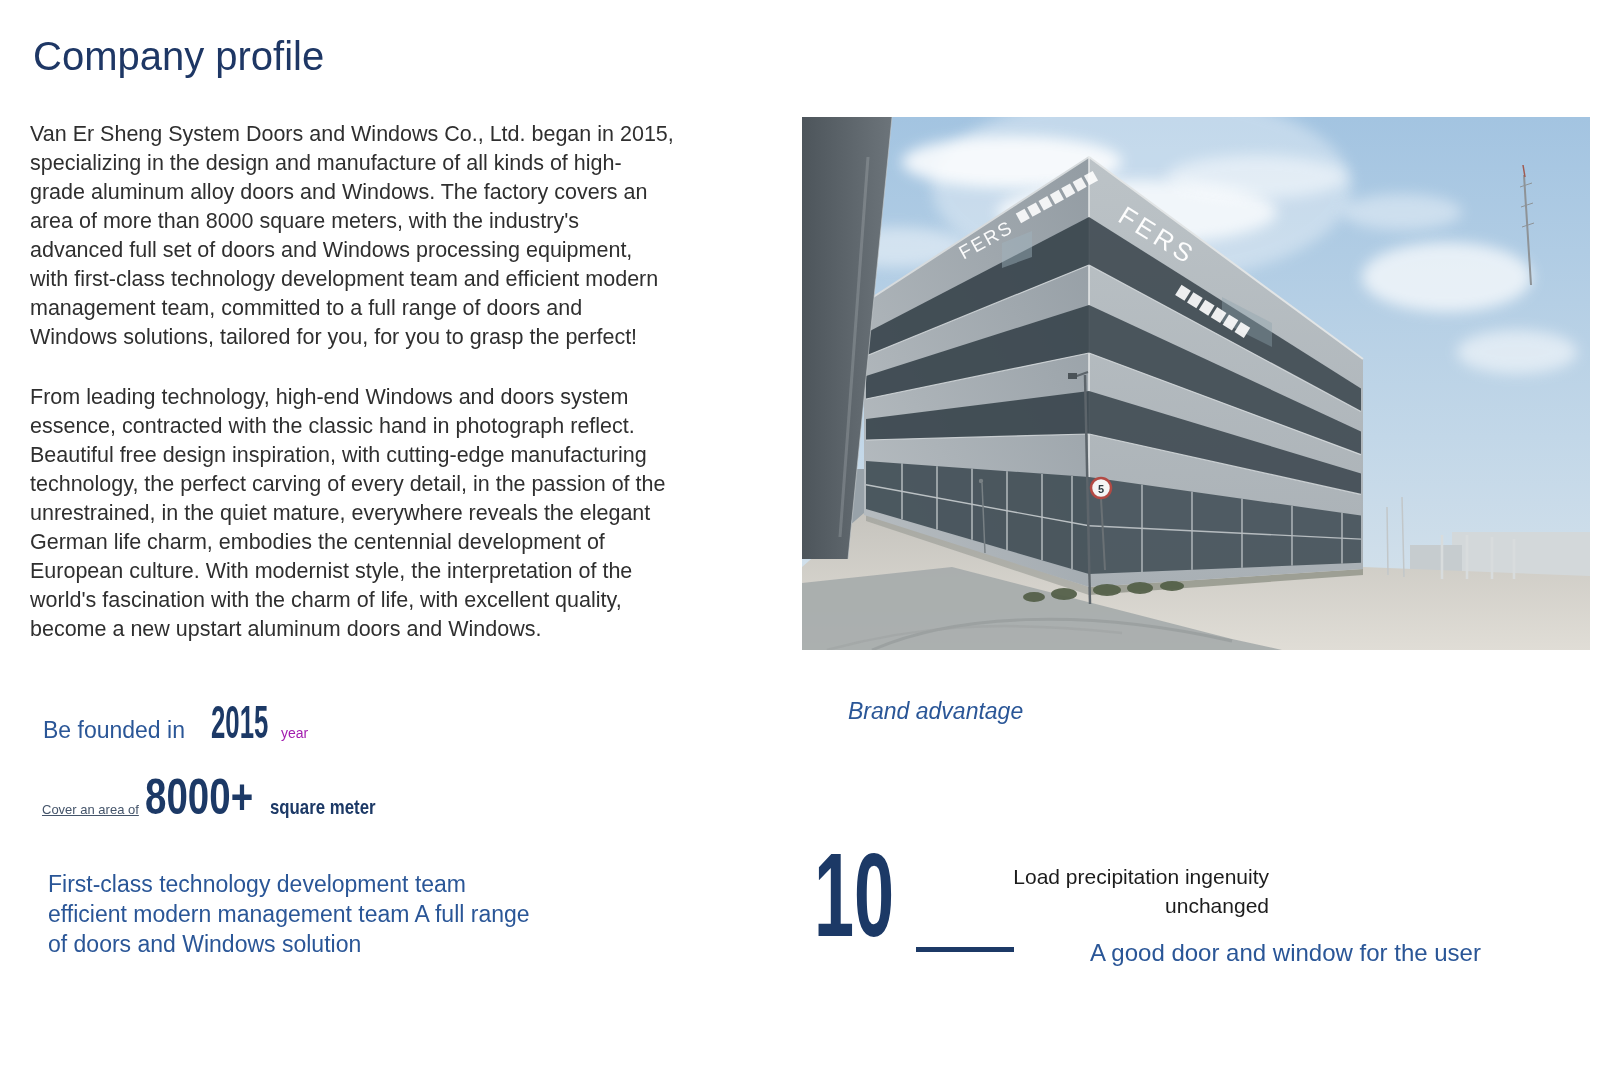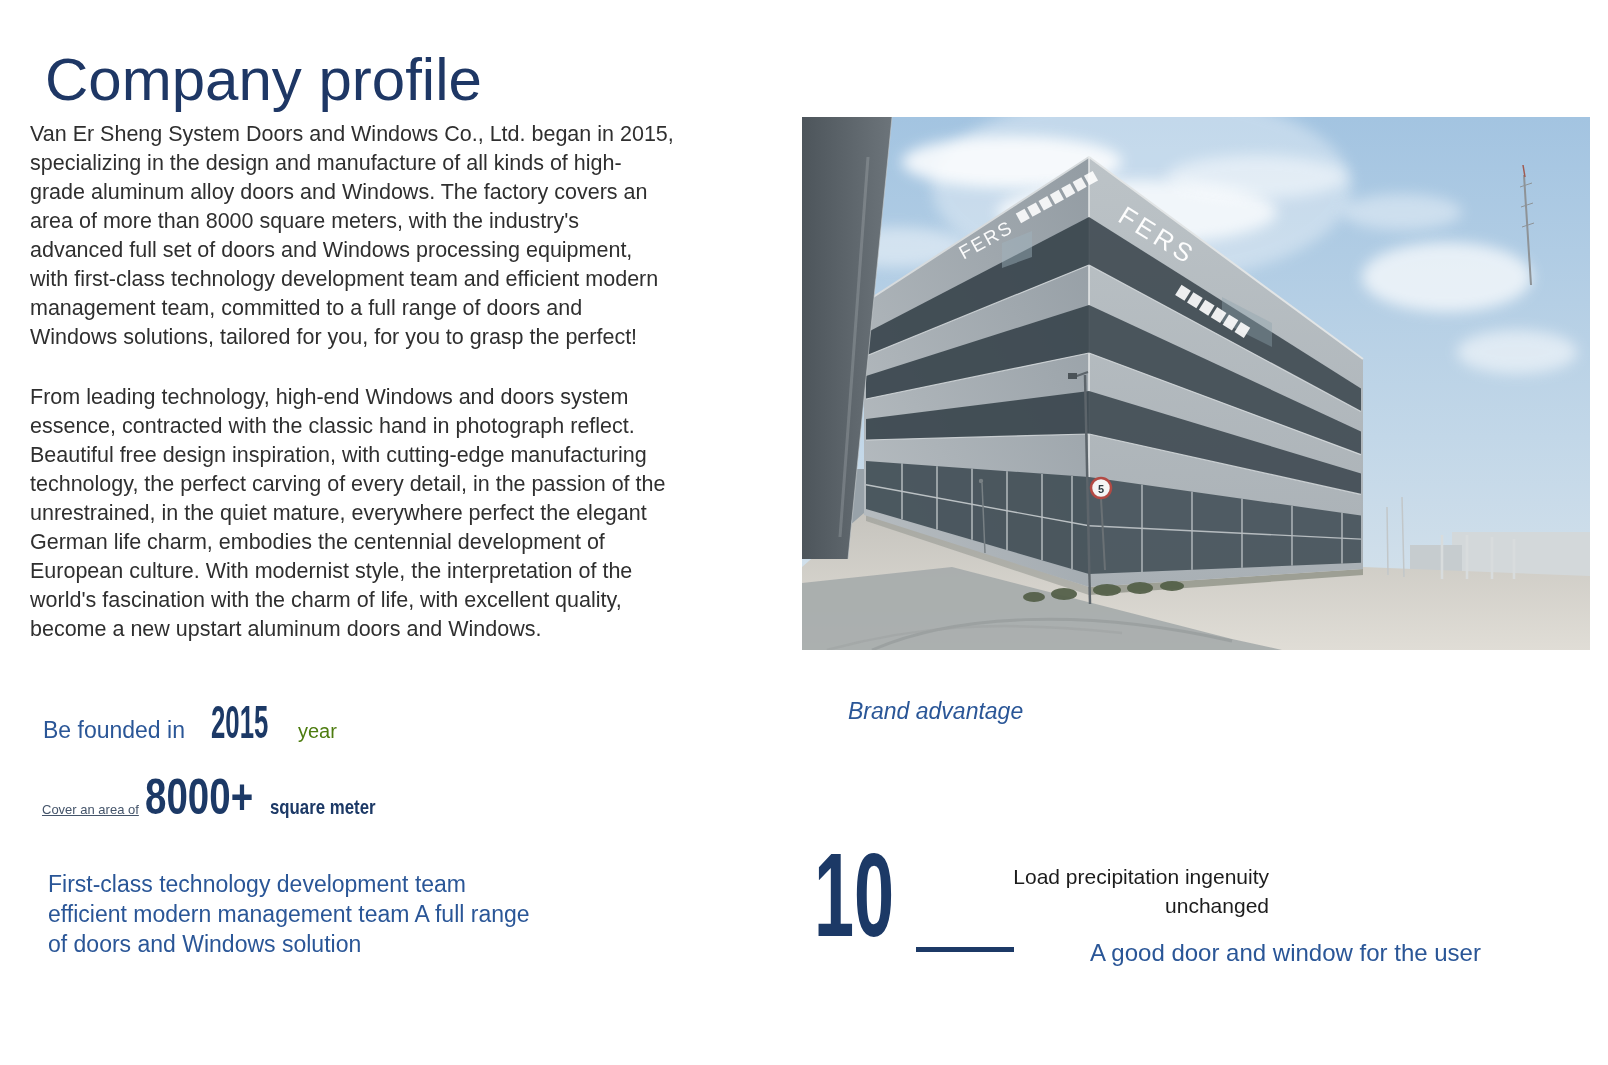--- a/index.html
+++ b/index.html
@@ -1,22 +1,22 @@
 <!DOCTYPE html>
 <html><head>
 <meta charset="utf-8">
 <style>
   html,body{margin:0;padding:0;background:#ffffff;}
   .canvas{
     position:relative;width:1608px;height:1065px;background:#ffffff;overflow:hidden;
     font-family:"Liberation Sans", sans-serif;
   }
   .page-title{
-    position:absolute;left:29px;top:28px;margin:16px;
-    font-size:60px;font-weight:400;letter-spacing:0px;color:#1e3765;line-height:1.2;
+    position:absolute;left:29px;top:28px;margin:4px;
+    font-size:40px;font-weight:400;letter-spacing:0px;color:#1e3765;line-height:1.2;
   }
   .para{
     position:absolute;left:30px;width:745px;
     font-size:21.5px;line-height:29px;color:#2f2f2f;
   }
   .para-1{top:120px;}
   .para-2{top:383px;}
   .photo{
     position:absolute;left:802px;top:117px;width:788px;height:533px;overflow:hidden;background:#bcd2e4;
   }
@@ -27,21 +27,21 @@
   .stat-founded{left:43px;top:699px;}
   .stat-area{left:42px;top:772px;}
   .stat-prefix{color:#2a5697;font-size:23px;}
   .stat-area .stat-prefix{color:#44546a;font-size:13px;text-decoration:underline;}
   .big-num{display:inline-block;color:#1c3966;font-weight:700;line-height:1;}
   .num-2015{font-size:46px;width:66px;}
   .num-8000{font-size:50px;width:123px;}
   .condensed{display:inline-block;transform-origin:left bottom;}
   .num-2015 .condensed{transform:scaleX(0.56);}
   .num-8000 .condensed{transform:scaleX(0.77);}
-  .stat-unit{color:#4d7c0f;font-size:20px;margin-left:21px;}
+  .stat-unit{color:#a21caf;font-size:14px;margin-left:4px;}
   .stat-unit-bold{
     color:#1c3966;font-weight:700;font-size:21px;margin-left:2px;
     display:inline-block;transform:scaleX(0.8);transform-origin:left bottom;letter-spacing:0;
   }
   .gap-founded{width:26px;display:inline-block;}
   .gap-area{width:6px;display:inline-block;}
   .team-block{
     position:absolute;left:48px;top:869px;
     font-size:23px;line-height:30px;color:#2a5697;
   }
@@ -82,21 +82,21 @@
       <div>with first-class technology development team and efficient modern</div>
       <div>management team, committed to a full range of doors and</div>
       <div>Windows solutions, tailored for you, for you to grasp the perfect!</div>
     </div>
 
   <div class="para para-2">
       <div>From leading technology, high-end Windows and doors system</div>
       <div>essence, contracted with the classic hand in photograph reflect.</div>
       <div>Beautiful free design inspiration, with cutting-edge manufacturing</div>
       <div>technology, the perfect carving of every detail, in the passion of the</div>
-      <div>unrestrained, in the quiet mature, everywhere perfect the elegant</div>
+      <div>unrestrained, in the quiet mature, everywhere reveals the elegant</div>
       <div>German life charm, embodies the centennial development of</div>
       <div>European culture. With modernist style, the interpretation of the</div>
       <div>world's fascination with the charm of life, with excellent quality,</div>
       <div>become a new upstart aluminum doors and Windows.</div>
     </div>
 
   <div class="photo">
     <svg viewBox="0 0 788 533" xmlns="http://www.w3.org/2000/svg">
       <defs>
         <linearGradient id="sky" x1="0" y1="0" x2="0" y2="1">

